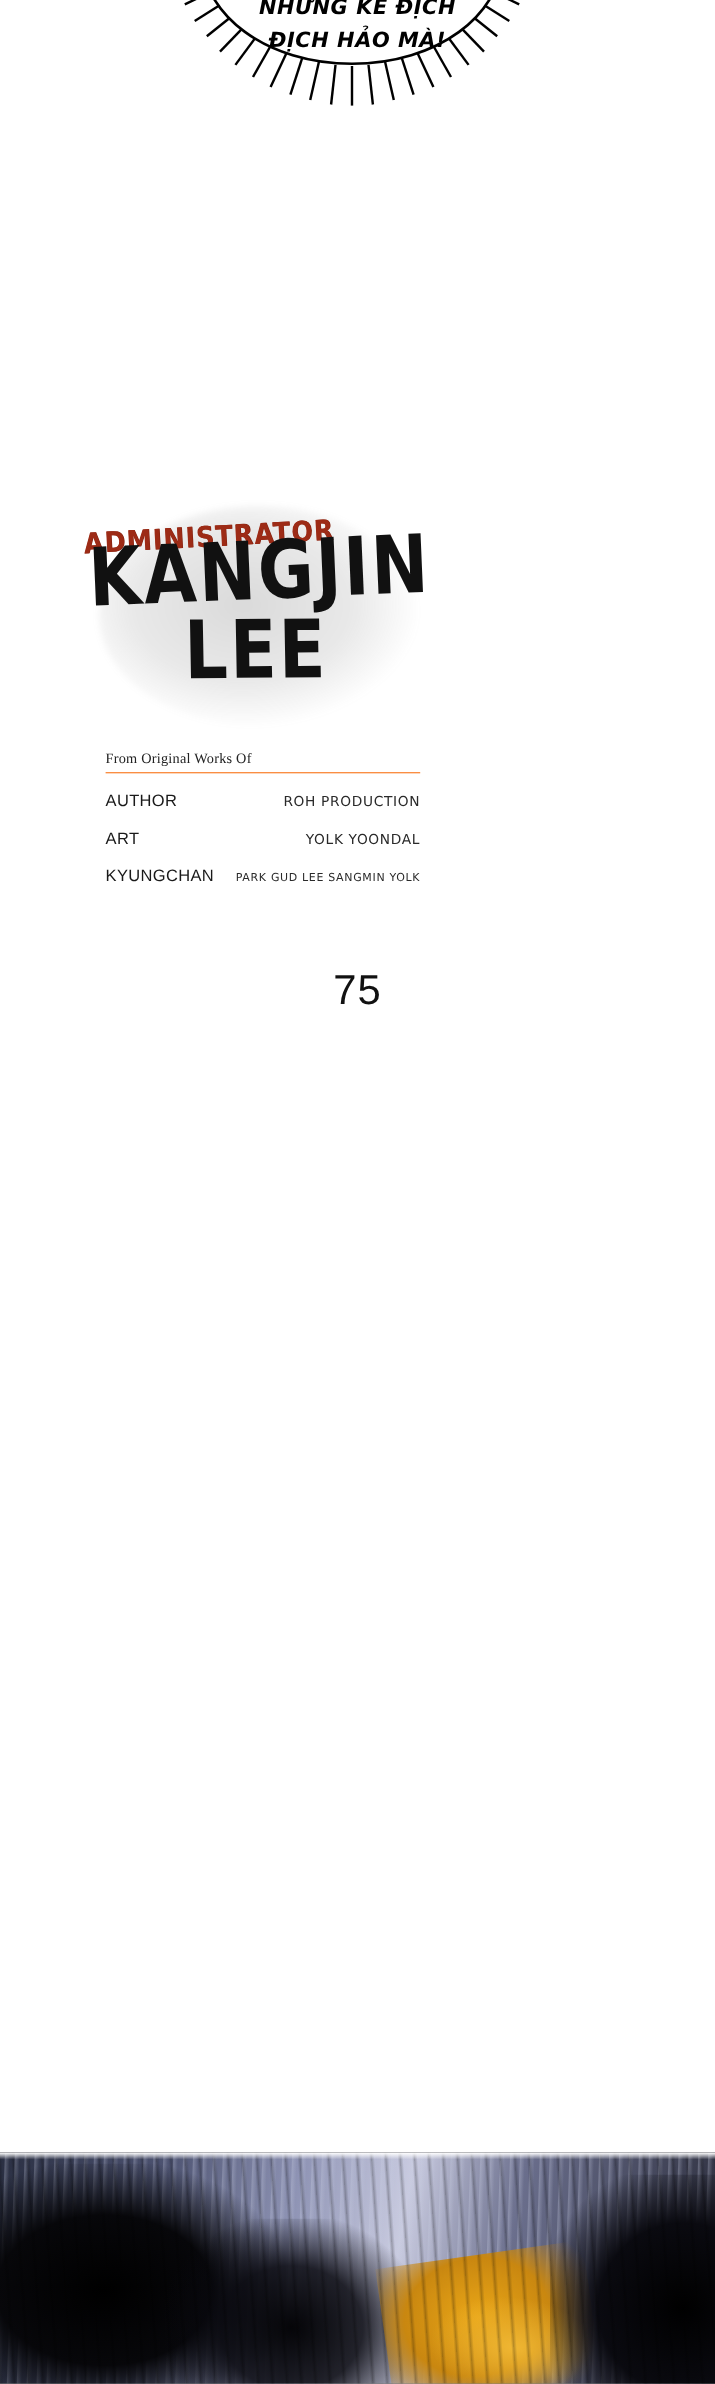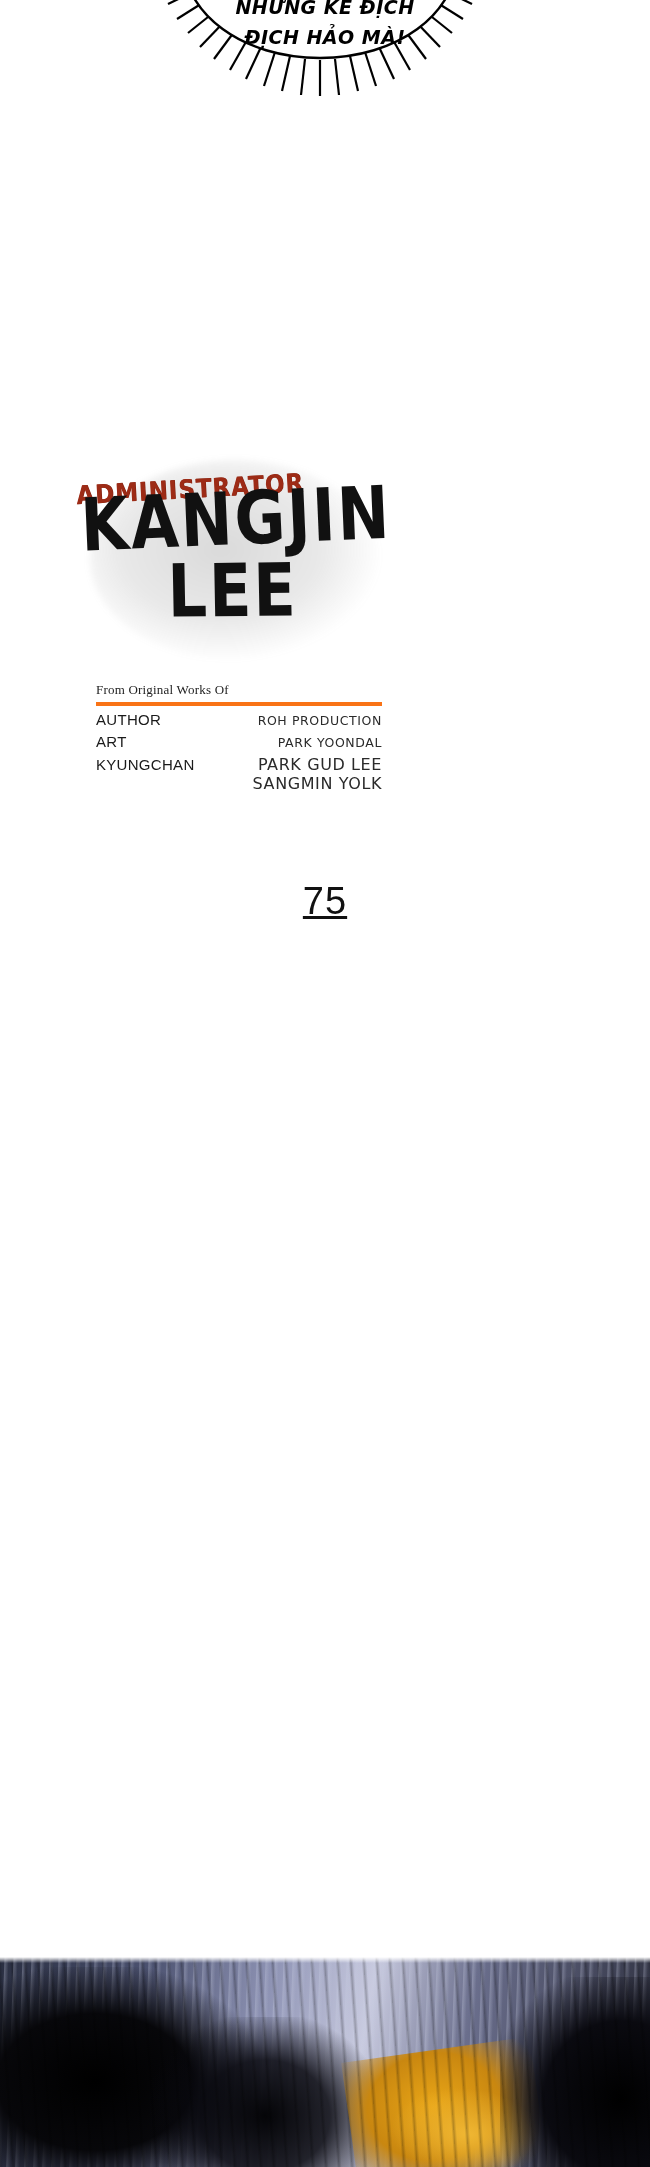--- a/index.html
+++ b/index.html
@@ -100,58 +100,57 @@
     position: absolute;
     left: 96px;
     top: 682px;
     width: 286px;
   }
   .credits-head {
     font-family: "Liberation Serif", serif;
     font-size: 13px;
     color: #222;
     padding-bottom: 4px;
-    border-bottom: 4px solid #f97316;
+    border-bottom: 1px solid #f97316;
     letter-spacing: 0.2px;
   }
   .credit-row {
     display: flex;
     align-items: baseline;
-    margin-top: 5px;
+    margin-top: 17px;
   }
   .credit-label {
     width: 110px;
     flex: 0 0 110px;
     font-family: "Liberation Sans", sans-serif;
     font-size: 15px;
     color: #1a1a1a;
     letter-spacing: 0.3px;
   }
   .credit-value {
     flex: 1 1 auto;
     text-align: right;
     font-family: "DejaVu Sans", sans-serif;
     font-size: 12.5px;
     color: #2a2a2a;
     letter-spacing: 0.6px;
   }
-  .credit-row.production .credit-value { font-size: 16px; }
+  .credit-row.production .credit-value { font-size: 10px; }
 
   
   .chapter-number {
     position: absolute;
     left: 0;
     top: 880px;
     width: 650px;
     text-align: center;
     font-family: "Liberation Sans", sans-serif;
     font-size: 38px;
     color: #111;
     letter-spacing: 1px;
-    text-decoration: underline;
   }
 
   
   .bottom-panel {
     position: absolute;
     left: 0;
     top: 1957px;
     width: 650px;
     height: 210px;
     overflow: hidden;
@@ -271,21 +270,21 @@
 <div class="credits">
   <div class="credits-head">From Original Works Of</div>
 
   <div class="credit-row">
     <div class="credit-label">AUTHOR</div>
     <div class="credit-value">ROH PRODUCTION</div>
   </div>
 
   <div class="credit-row">
     <div class="credit-label">ART</div>
-    <div class="credit-value">PARK YOONDAL</div>
+    <div class="credit-value">YOLK YOONDAL</div>
   </div>
 
   <div class="credit-row production">
     <div class="credit-label">KYUNGCHAN</div>
     <div class="credit-value">PARK GUD LEE SANGMIN YOLK</div>
   </div>
 </div>
 
 <div class="chapter-number">75</div>
 

